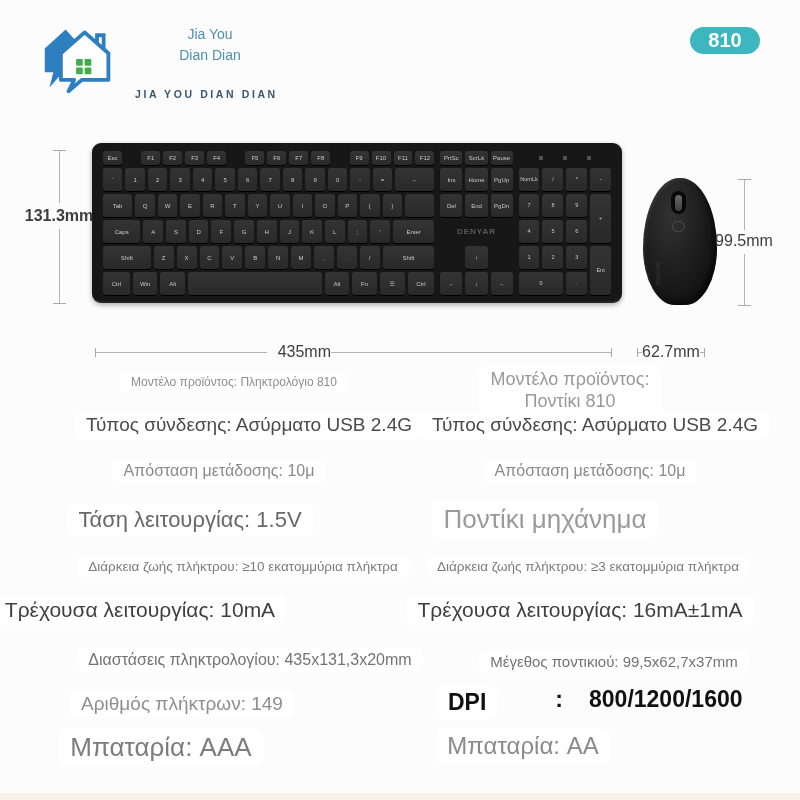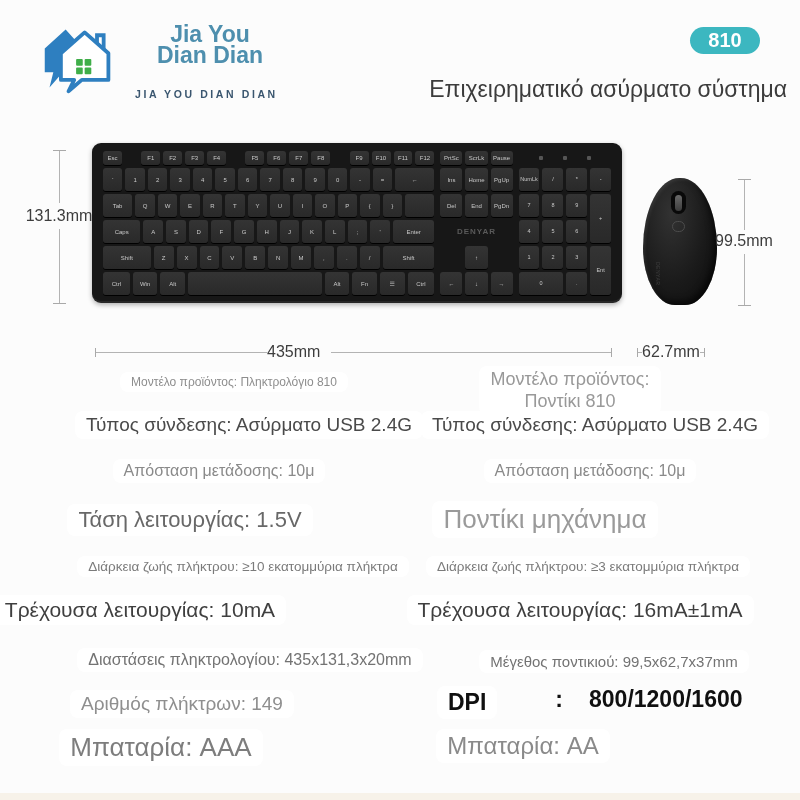--- a/index.html
+++ b/index.html
@@ -3,21 +3,21 @@
 <meta charset="utf-8">
 <style>
   html,body{margin:0;padding:0;}
   body{font-family:"Liberation Sans","DejaVu Sans",sans-serif;background:#fff;}
   #page{position:relative;width:800px;height:800px;background:#fcfcfc;overflow:hidden;}
 
   
   .logo-wrap{position:absolute;left:40px;top:22px;width:260px;height:75px;}
   .logo-icon{position:absolute;left:0;top:2px;width:76px;height:70px;}
   .logo-text{position:absolute;left:112px;top:2px;width:116px;text-align:center;
-             color:#4e8fae;font-size:23px;line-height:21px;font-weight:700;}
+             color:#4e8fae;font-size:14px;line-height:21px;font-weight:400;}
   .logo-caps{position:absolute;left:95px;top:66px;font-size:10.5px;font-weight:bold;
              letter-spacing:2.6px;color:#3a566f;white-space:nowrap;}
   .badge{position:absolute;left:690px;top:27px;width:70px;height:27px;background:#3cb7c0;
          border-radius:14px;color:#fff;font-size:20px;font-weight:bold;
          display:flex;align-items:center;justify-content:center;}
   .subtitle{position:absolute;right:13px;top:76px;font-size:23px;color:#3c3c3c;}
 
   
   .kb{position:absolute;left:92px;top:143px;width:530px;height:160px;background:#171717;
       border-radius:9px;box-sizing:border-box;padding:8px 11px;
@@ -55,32 +55,32 @@
   .mouse-brand{position:absolute;left:18px;top:84px;color:#3e3e3e;font-size:5px;letter-spacing:.5px;
                transform:rotate(90deg);transform-origin:left top;}
 
   
   .vdim{position:absolute;width:70px;}
   .vdim .tick{position:absolute;left:29px;width:13px;height:1px;background:#a9a9a9;}
   .vdim .seg{position:absolute;left:35px;width:1px;background:#b3b3b3;}
   .vdim .dlabel{position:absolute;left:0;width:70px;text-align:center;font-size:16px;color:#3d3d3d;}
   .kb-vdim{left:24px;top:150px;height:154px;}
   .kb-vdim .seg1{top:1px;height:52px;}
-  .kb-vdim .dlabel{top:57px;}
+  .kb-vdim .dlabel{top:57px;font-weight:bold;}
   .kb-vdim .seg2{top:79px;height:74px;}
   .kb-vdim .t1{top:0;} .kb-vdim .t2{top:153px;}
   .ms-vdim{left:709px;top:179px;height:127px;}
   .ms-vdim .seg1{top:1px;height:50px;}
   .ms-vdim .dlabel{top:53px;}
   .ms-vdim .seg2{top:75px;height:51px;}
   .ms-vdim .t1{top:0;} .ms-vdim .t2{top:126px;}
   .hdim{position:absolute;top:345px;height:14px;display:flex;align-items:center;}
   .hdim .vtick{width:1px;height:9px;background:#a9a9a9;flex:0 0 1px;}
   .hdim .hseg{height:1px;background:#b3b3b3;}
-  .hdim .dlabel{text-align:left;font-size:16px;color:#3d3d3d;white-space:nowrap;}
+  .hdim .dlabel{text-align:right;font-size:16px;color:#3d3d3d;white-space:nowrap;}
   .kb-hdim{left:95px;width:517px;}
   .kb-hdim .s1{width:171px;} .kb-hdim .dlabel{width:64px;} .kb-hdim .s2{flex:1;}
   .ms-hdim{left:637px;width:68px;}
   .ms-hdim .hseg{width:6px;} .ms-hdim .dlabel{flex:1;}
 
   
   .spec-row{position:absolute;display:flex;justify-content:center;white-space:nowrap;}
   .spec-row .pill{background:#fff;border-radius:8px;padding:3px 11px;}
   .col-left .spec-row{left:0;width:440px;}
   .col-right .spec-row{left:430px;width:370px;}
@@ -127,21 +127,20 @@
       </g>
     </svg>
     <div class="logo-text">
       <div>Jia You</div>
       <div>Dian Dian</div>
     </div>
     <div class="logo-caps">JIA YOU DIAN DIAN</div>
   </div>
 
   <div class="badge">810</div>
-  <div class="subtitle">Επιχειρηματικό ασύρματο σύστημα</div>
 
   <div class="kb">
     <div class="kb-col kb-main" id="kb-main">
         <div class="kb-row frow">
           <div class="key" style="flex: 1 1 0px;">Esc</div>
           <div class="kspacer" style="flex: 0.7 0.7 0px;"></div>
           <div class="key" style="flex: 1 1 0px;">F1</div>
           <div class="key" style="flex: 1 1 0px;">F2</div>
           <div class="key" style="flex: 1 1 0px;">F3</div>
           <div class="key" style="flex: 1 1 0px;">F4</div>

